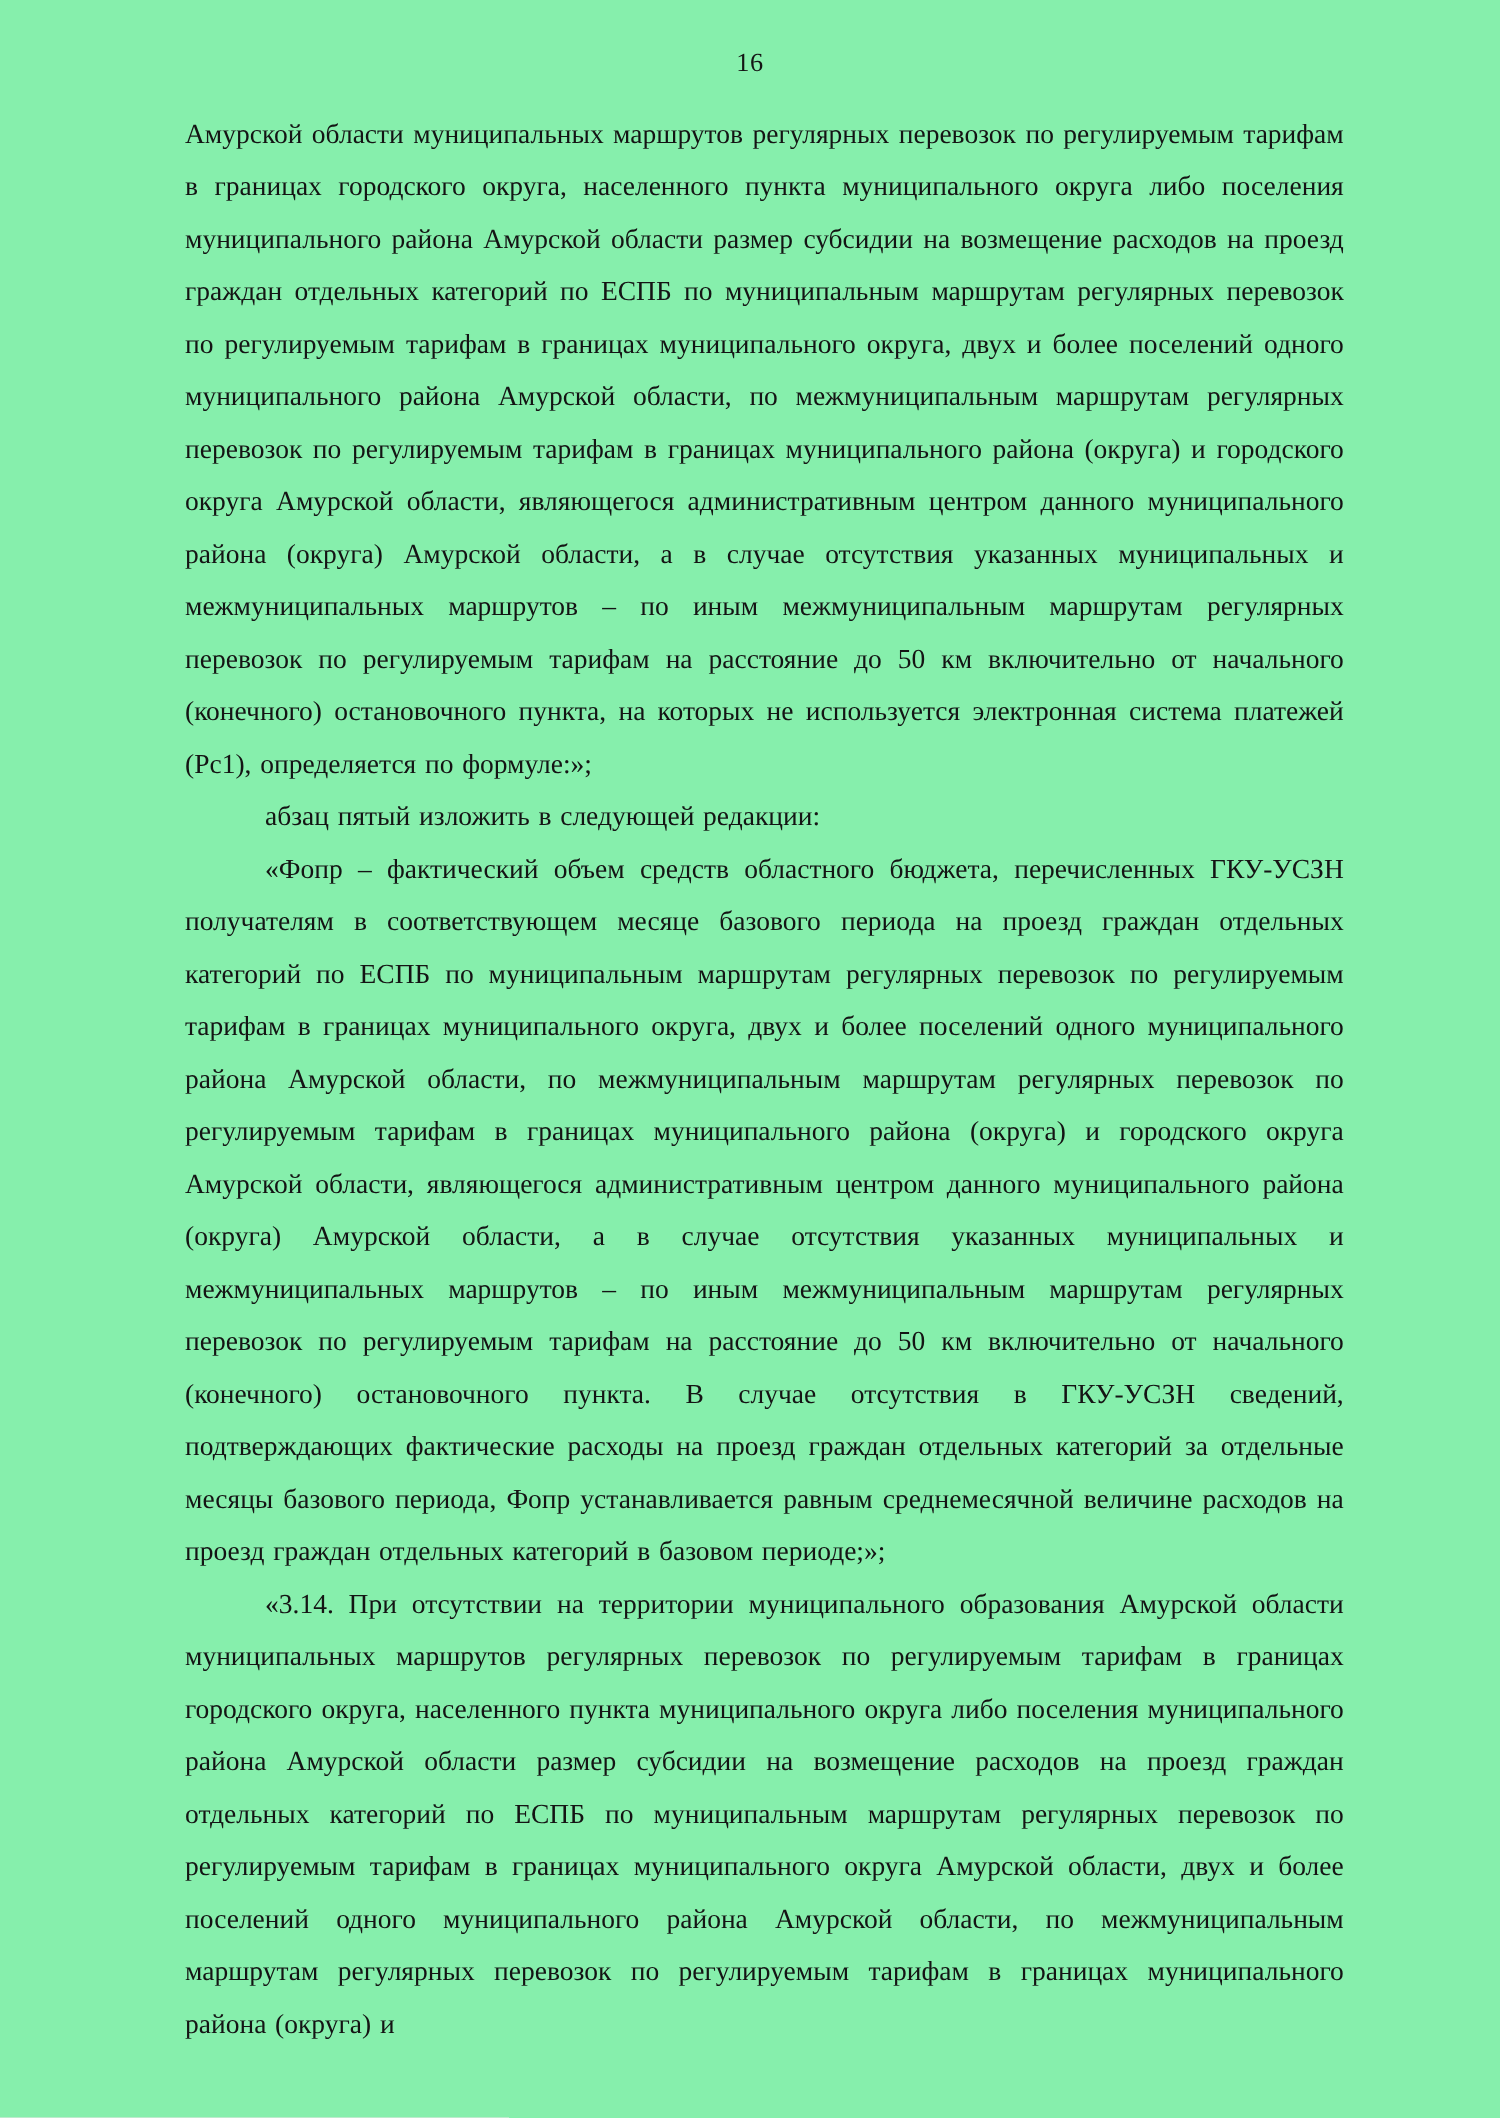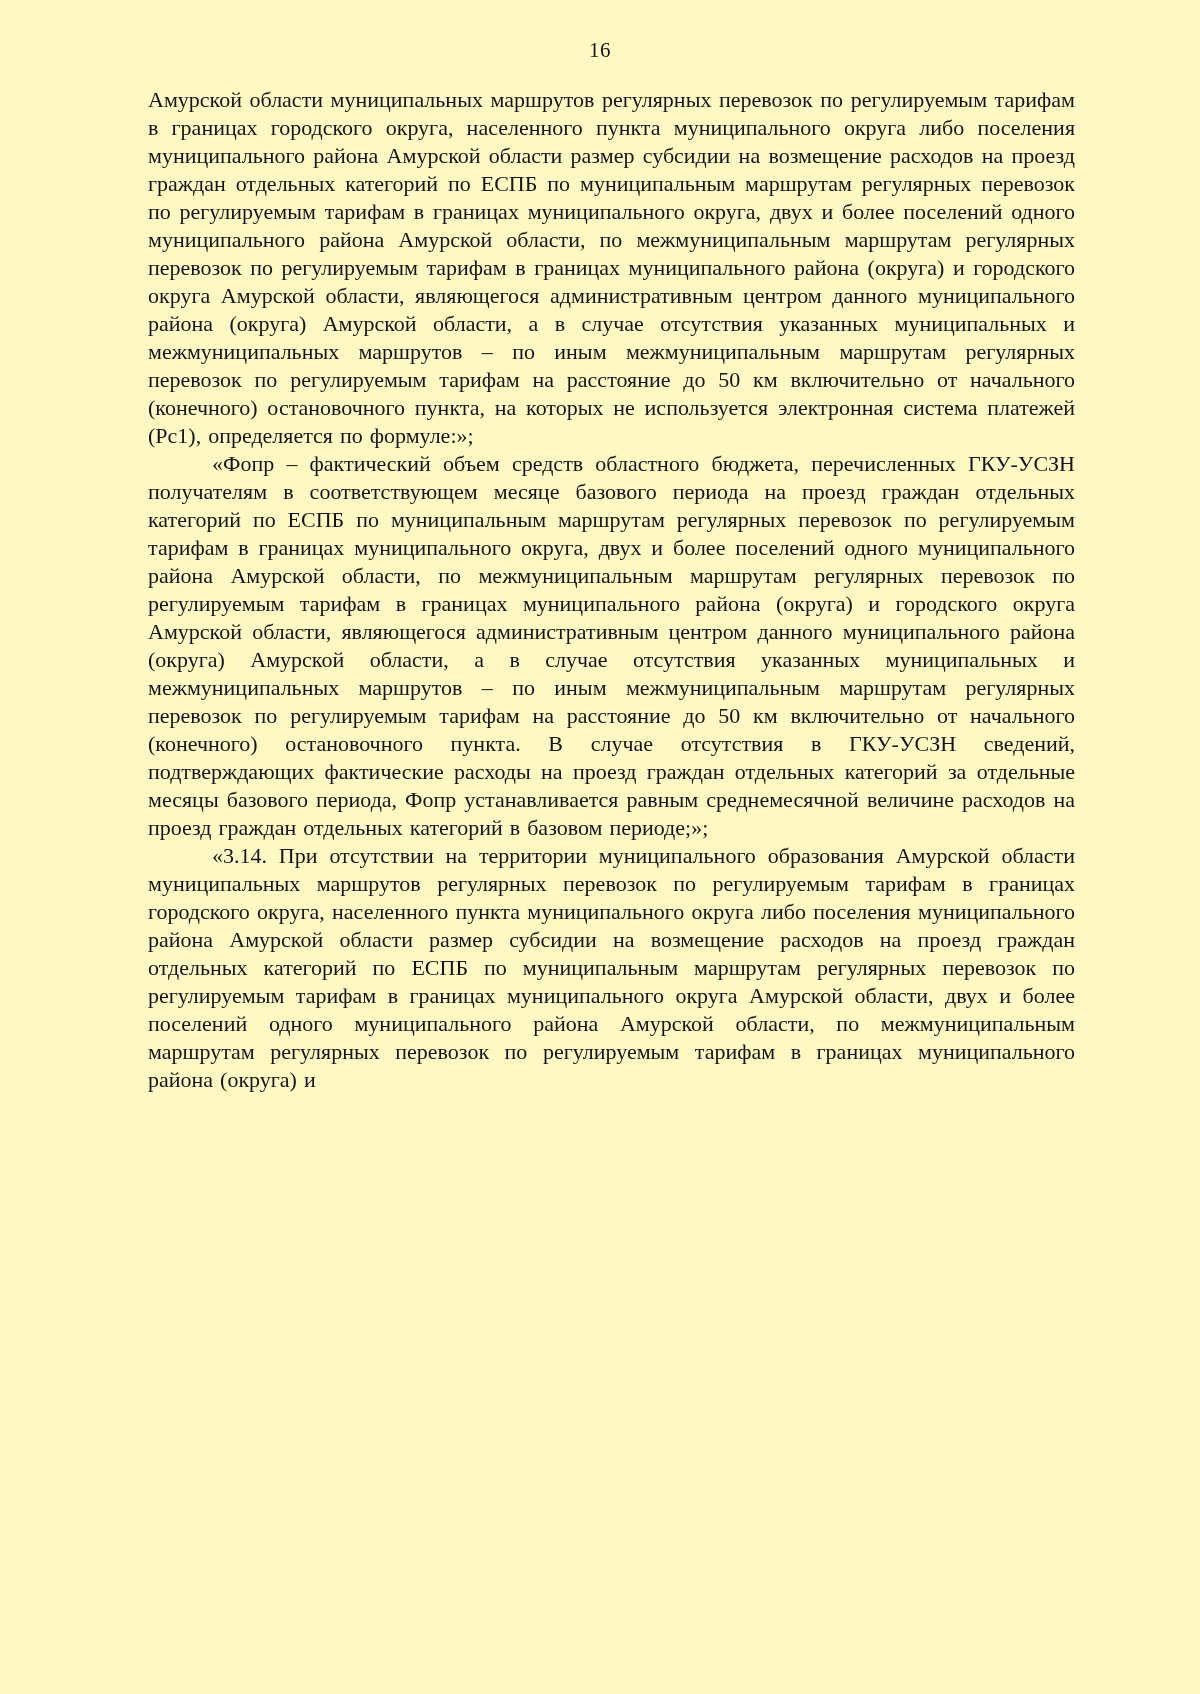--- a/index.html
+++ b/index.html
@@ -6,56 +6,57 @@
   html, body {
     margin: 0;
     padding: 0;
     background: #e8e8e8;
   }
   .page {
     position: relative;
     width: 1200px;
     height: 1694px;
     margin: 0 auto;
-    background: #fef9c3;
+    background: #86efac;
     color: #141414;
     font-family: "Liberation Serif", "DejaVu Serif", serif;
     overflow: hidden;
   }
   .page-number {
     position: absolute;
     top: 38px;
     left: 0;
     width: 100%;
     text-align: center;
     font-size: 21px;
     letter-spacing: 0.5px;
   }
   .content {
     position: absolute;
     top: 86px;
     left: 148px;
     width: 927px;
     font-size: 22px;
-    line-height: 28px;
+    line-height: 42px;
     text-align: justify;
     word-spacing: 1.5px;
   }
   .content p {
     margin: 0;
     padding: 0;
   }
   .content p.indent {
     text-indent: 64px;
   }
 </style>
 </head>
 <body>
 
 <div class="page">
   <div class="page-number"><span>16</span></div>
 
   <div class="content">
     <p>Амурской области муниципальных маршрутов регулярных перевозок по регулируемым тарифам в границах городского округа, населенного пункта муниципального округа либо поселения муниципального района Амурской области размер субсидии на возмещение расходов на проезд граждан отдельных категорий по ЕСПБ по муниципальным маршрутам регулярных перевозок по регулируемым тарифам в границах муниципального округа, двух и более поселений одного муниципального района Амурской области, по межмуниципальным маршрутам регулярных перевозок по регулируемым тарифам в границах муниципального района (округа) и городского округа Амурской области, являющегося административным центром данного муниципального района (округа) Амурской области, а в случае отсутствия указанных муниципальных и межмуниципальных маршрутов – по иным межмуниципальным маршрутам регулярных перевозок по регулируемым тарифам на расстояние до 50 км включительно от начального (конечного) остановочного пункта, на которых не используется электронная система платежей (Рс1), определяется по формуле:»;</p>
+    <p class="indent">абзац пятый изложить в следующей редакции:</p>
     <p class="indent">«Фопр – фактический объем средств областного бюджета, перечисленных ГКУ-УСЗН получателям в соответствующем месяце базового периода на проезд граждан отдельных категорий по ЕСПБ по муниципальным маршрутам регулярных перевозок по регулируемым тарифам в границах муниципального округа, двух и более поселений одного муниципального района Амурской области, по межмуниципальным маршрутам регулярных перевозок по регулируемым тарифам в границах муниципального района (округа) и городского округа Амурской области, являющегося административным центром данного муниципального района (округа) Амурской области, а в случае отсутствия указанных муниципальных и межмуниципальных маршрутов – по иным межмуниципальным маршрутам регулярных перевозок по регулируемым тарифам на расстояние до 50 км включительно от начального (конечного) остановочного пункта. В случае отсутствия в ГКУ-УСЗН сведений, подтверждающих фактические расходы на проезд граждан отдельных категорий за отдельные месяцы базового периода, Фопр устанавливается равным среднемесячной величине расходов на проезд граждан отдельных категорий в базовом периоде;»;</p>
     <p class="indent">«3.14. При отсутствии на территории муниципального образования Амурской области муниципальных маршрутов регулярных перевозок по регулируемым тарифам в границах городского округа, населенного пункта муниципального округа либо поселения муниципального района Амурской области размер субсидии на возмещение расходов на проезд граждан отдельных категорий по ЕСПБ по муниципальным маршрутам регулярных перевозок по регулируемым тарифам в границах муниципального округа Амурской области, двух и более поселений одного муниципального района Амурской области, по межмуниципальным маршрутам регулярных перевозок по регулируемым тарифам в границах муниципального района (округа) и</p>
   </div>
 </div>
 
 </body></html>

